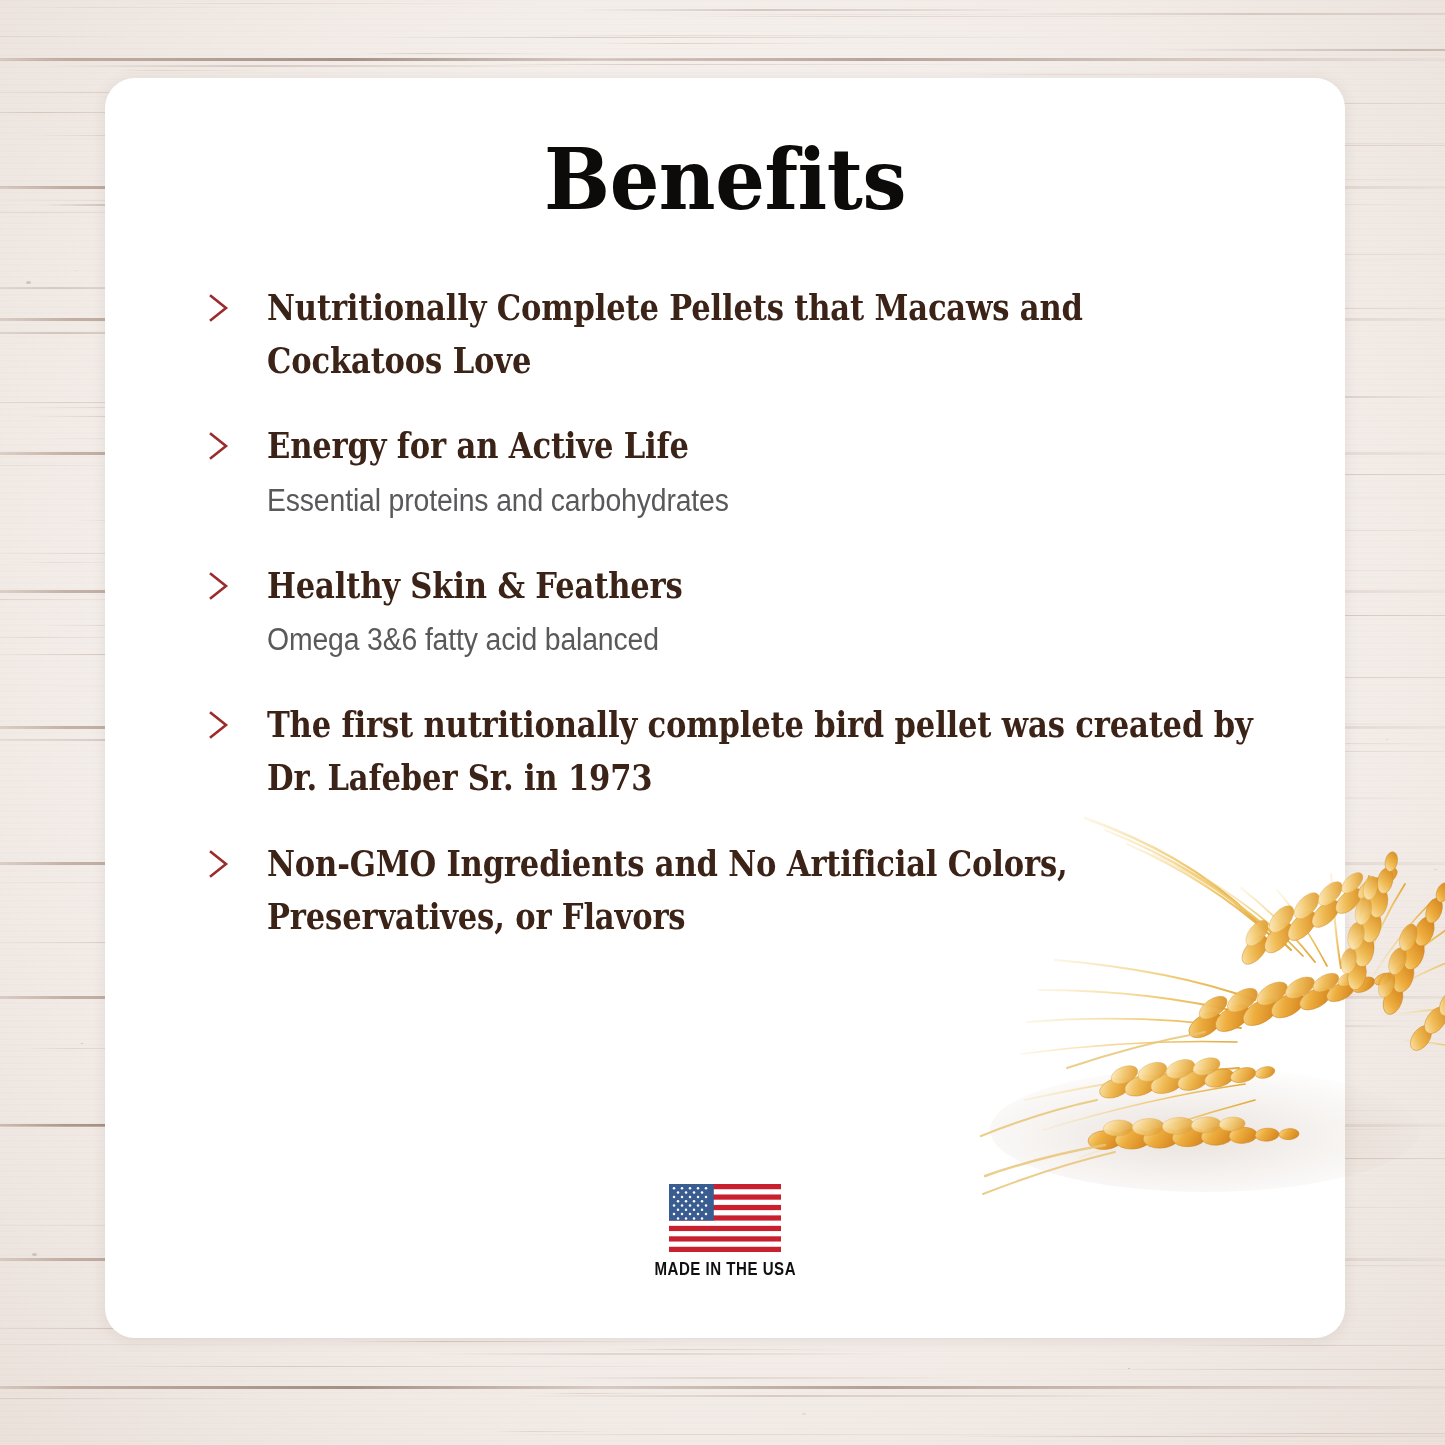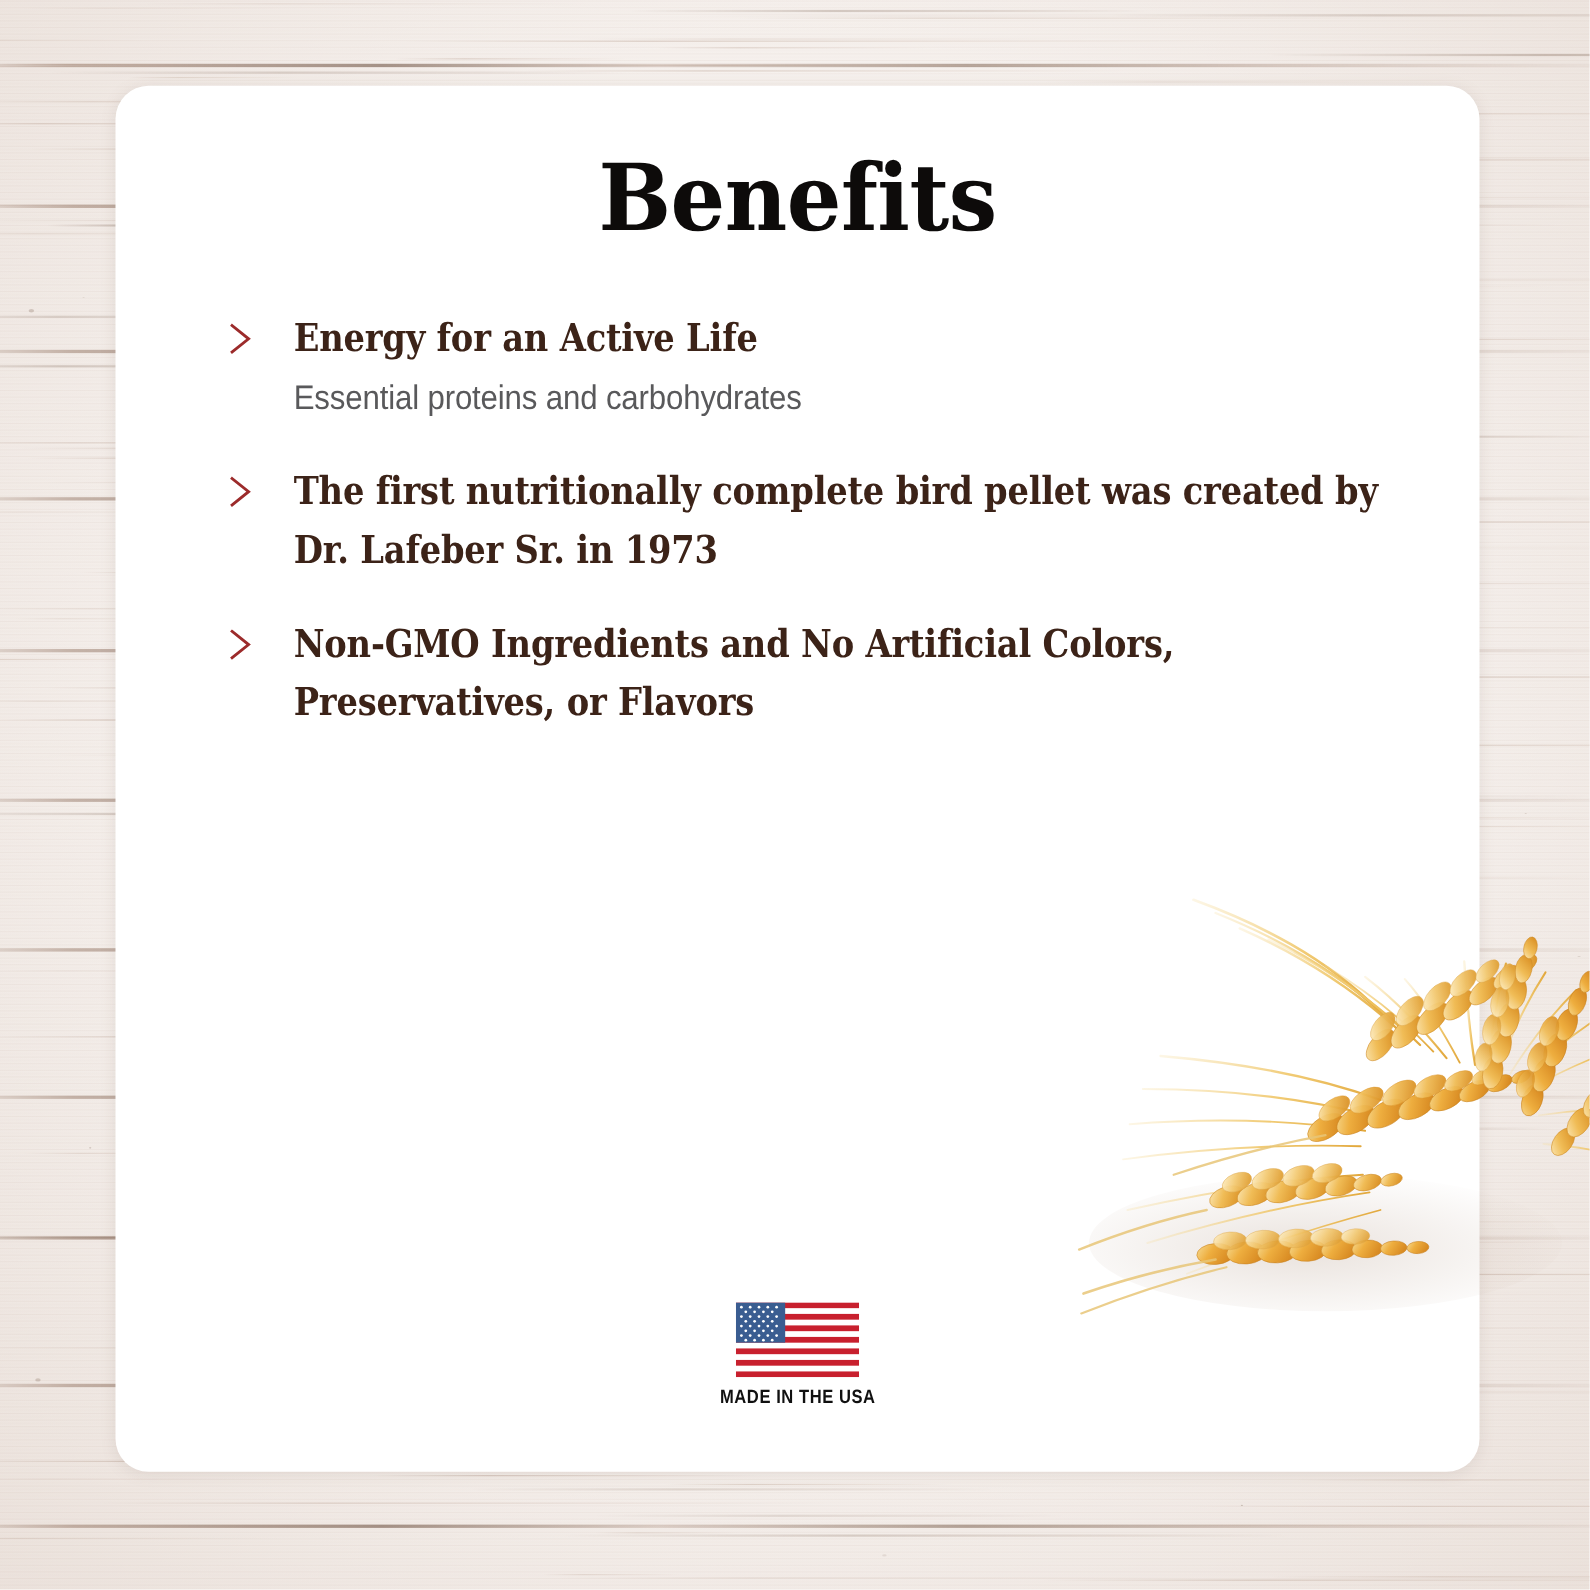--- a/index.html
+++ b/index.html
@@ -450,32 +450,50 @@
     </div>
   <div id="wood-vignette"></div>
 </div>
 
 <div id="card">
 
   <h1 id="page-title">Benefits</h1>
 
   <div id="benefits-list">
 
+    <div class="benefit-item two-line">
+      <span class="chevron-icon">
+        <svg viewBox="0 0 26 30">
+            <path d="M4 3 L19 15 L4 27" fill="none" stroke="#9c2b2b" stroke-width="2.6" stroke-linecap="square" stroke-linejoin="miter"></path>
+          </svg>
+      </span>
+      <div class="benefit-heading">Nutritionally Complete Pellets that Macaws and Cockatoos Love</div>
+
+    </div>
 
     <div class="benefit-item with-sub">
       <span class="chevron-icon">
         <svg viewBox="0 0 26 30">
             <path d="M4 3 L19 15 L4 27" fill="none" stroke="#9c2b2b" stroke-width="2.6" stroke-linecap="square" stroke-linejoin="miter"></path>
           </svg>
       </span>
       <div class="benefit-heading">Energy for an Active Life</div>
       <div class="benefit-sub">Essential proteins and carbohydrates</div>
     </div>
 
 
+    <div class="benefit-item with-sub">
+      <span class="chevron-icon">
+        <svg viewBox="0 0 26 30">
+            <path d="M4 3 L19 15 L4 27" fill="none" stroke="#9c2b2b" stroke-width="2.6" stroke-linecap="square" stroke-linejoin="miter"></path>
+          </svg>
+      </span>
+      <div class="benefit-heading">Healthy Skin &amp; Feathers</div>
+      <div class="benefit-sub">Omega 3&amp;6 fatty acid balanced</div>
+    </div>
 
     <div class="benefit-item two-line">
       <span class="chevron-icon">
         <svg viewBox="0 0 26 30">
             <path d="M4 3 L19 15 L4 27" fill="none" stroke="#9c2b2b" stroke-width="2.6" stroke-linecap="square" stroke-linejoin="miter"></path>
           </svg>
       </span>
       <div class="benefit-heading">The first nutritionally complete bird pellet was created by Dr. Lafeber Sr. in 1973</div>
 
     </div>

